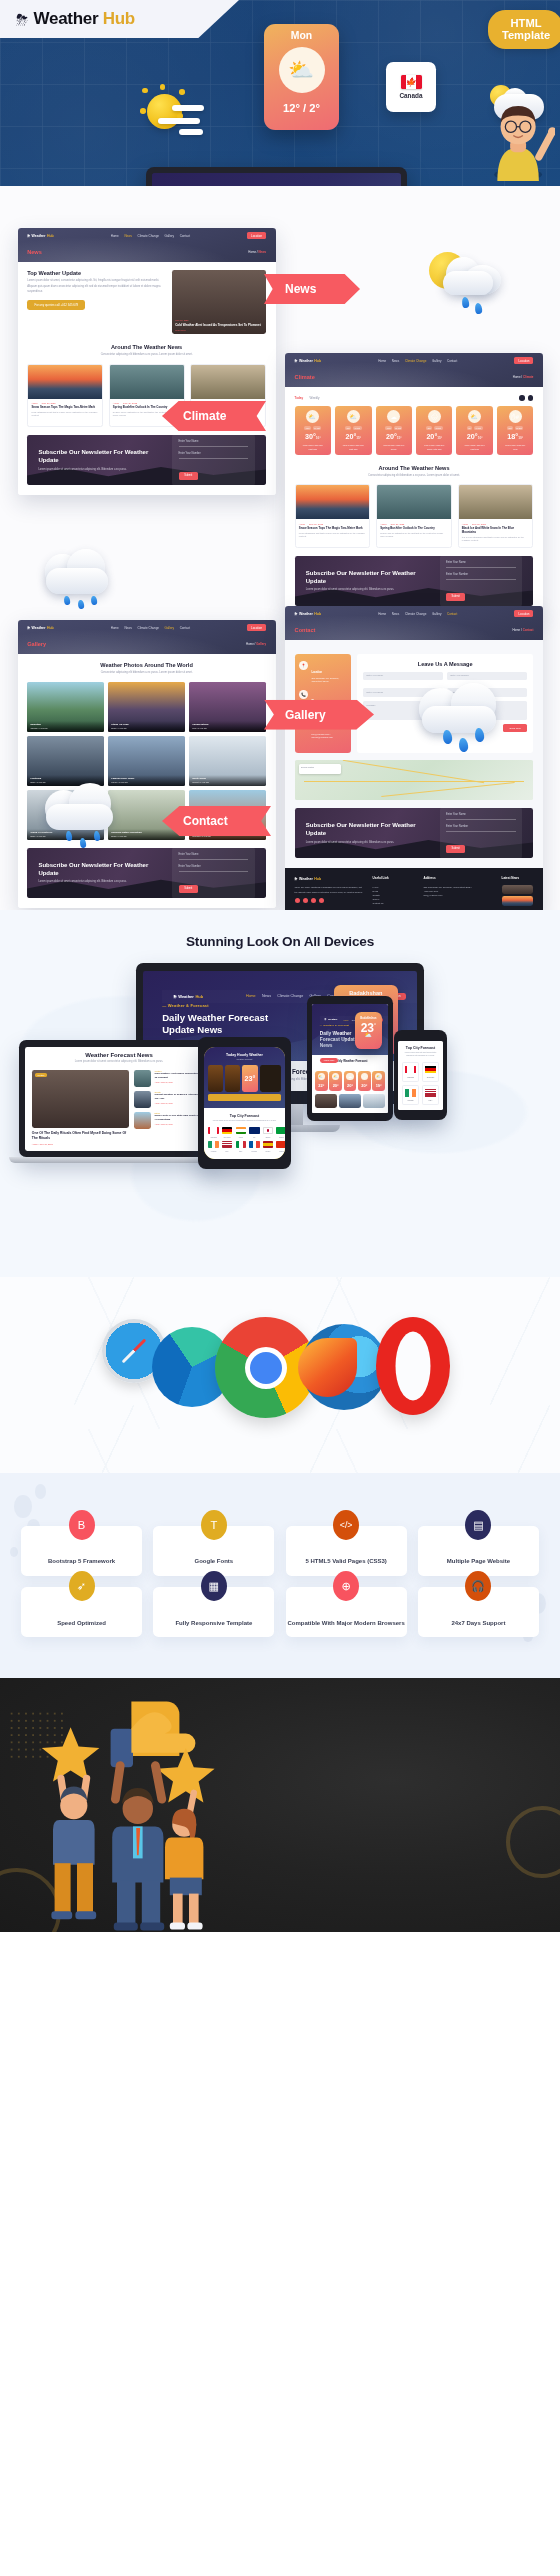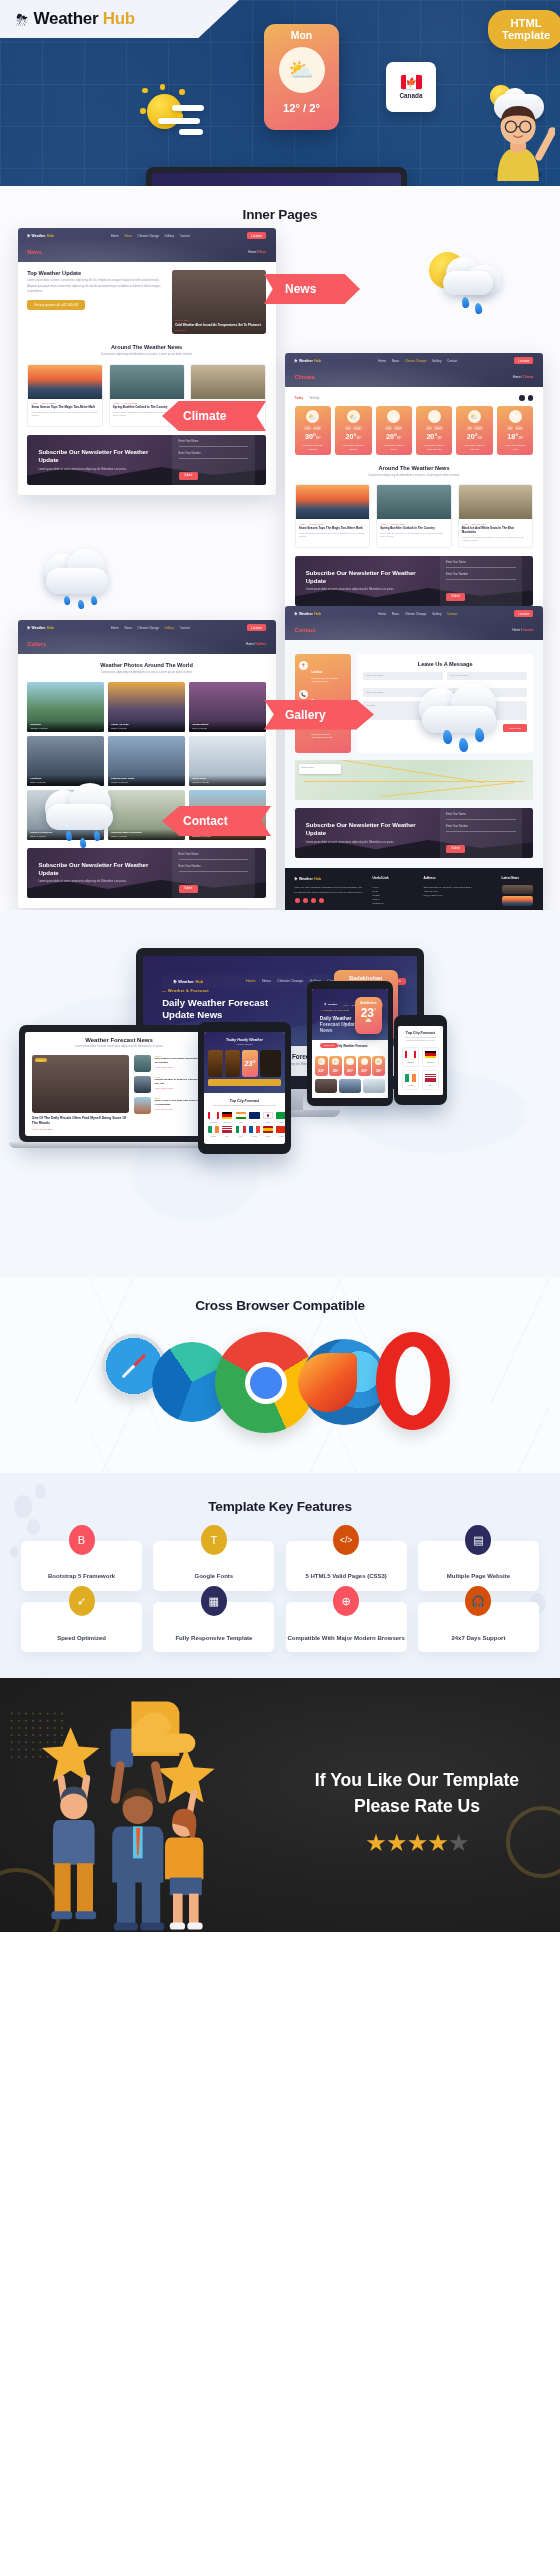--- a/index.html
+++ b/index.html
@@ -356,21 +356,21 @@
   .mbp .scr{ background:#fff; border-radius:2.4px; overflow:hidden; padding:5.6px 6.4px;}
   .mbp .base{ height:5.6px; margin:0 -9.6px; border-radius:0 0 8.8px 8.8px;
     background:linear-gradient(180deg,#d9dde4,#aab0ba);}
 
   .ipadL{ position:absolute; left:307px; top:33px; width:86px; z-index:5;}
   .ipadL .bez{ background:#1b1c24; border-radius:7.2px; padding:8px 4.8px; box-shadow:0 9.6px 19px rgba(30,50,90,.25);}
   .ipadL .scr{ border-radius:1.6px; overflow:hidden; background:#fff;}
 
   .ipadP{ position:absolute; left:198px; top:74px; width:93px; z-index:6;}
   .ipadP .bez{ background:#1b1c24; border-radius:8px; padding:9.6px 5.6px; box-shadow:0 11.2px 21px rgba(30,50,90,.28);}
-  .ipadP .scr{ border-radius:3px; overflow:hidden; background:#fde047;font-style:italic;}
+  .ipadP .scr{ border-radius:11px; overflow:hidden; background:#fde047;}
 
   .iphone{ position:absolute; left:394px; top:67px; width:53px; z-index:7;}
   .iphone .bez{ background:#1b1c24; border-radius:8px; padding:10.4px 4px; box-shadow:0 9.6px 19px rgba(30,50,90,.28);}
   .iphone .scr{ border-radius:1.6px; overflow:hidden; background:#fff; padding:4.8px 4px;}
 
   .d-news-h{ text-align:center; font-size:6px; font-weight:800;}
   .d-news-p{ text-align:center; font-size:2.6px; color:#9aa0b0; margin-top:1.6px; line-height:1.8;}
   .d-news-row{ display:flex; gap:4.8px; margin-top:5.6px;}
   .d-big{ width:56%; }
   .d-big .ph{ height:58px;}
@@ -501,21 +501,20 @@
       <circle cx="31" cy="36" r="7" fill="none" stroke="#2a2a3a" stroke-width="1.6"></circle>
       <circle cx="49" cy="36" r="7" fill="none" stroke="#2a2a3a" stroke-width="1.6"></circle>
       <line x1="38" y1="36" x2="42" y2="36" stroke="#2a2a3a" stroke-width="1.6"></line>
       <path d="M34 47 Q40 52 46 47" stroke="#b3694d" stroke-width="1.6" fill="none"></path>
       <path d="M66 74 L82 44" stroke="#f3bd92" stroke-width="9" stroke-linecap="round"></path>
       <circle cx="83" cy="42" r="5.5" fill="#f3bd92"></circle>
     </svg>
   </section>
 
   <section class="inner-pages" style="height:500px">
-    <div class="sec-title ip-title">Inner Pages</div>
 
     <div class="mock" style="left:17.6px; top:42px; width:258px;">
       <div class="mk-head">
         <div class="mk-nav">
           <div class="mk-logo">
               <span>⛈</span>
               <span>Weather</span>
               <span class="hub">Hub</span>
             </div>
           <div class="mk-links">
@@ -981,20 +980,21 @@
       <span class="b" style="left:29px;top:3.2px;width:42px;height:42px"></span>
       <span class="b" style="left:6.4px;top:24px;width:67px;height:26px;border-radius:14.4px"></span>
       <span class="drop" style="left:26px;top:51px;width:6.4px;height:10.4px"></span>
       <span class="drop" style="left:40px;top:58px;width:6.4px;height:10.4px"></span>
       <span class="drop" style="left:54px;top:51px;width:6.4px;height:10.4px"></span>
     </div>
   </section>
 
   <section class="devices" style="height:367px">
     <div class="worldmap"></div>
+    <div class="sec-title" style="position:relative">Stunning Look On All Devices</div>
 
     <div class="dev-stage">
 
       <div class="imac">
         <div class="bez">
           <div class="scr">
             <div class="ms-hero" style="height:90px;padding:19px 0 0 19px">
               <div class="mini-site-head">
                 <div class="ms-logo">
                     <span>⛈</span>
@@ -1233,21 +1233,20 @@
                 </div>
             </div>
           </div>
         </div>
       </div>
     </div>
   </section>
 
   <section class="browsers" style="height:196px">
     <div class="wire"></div>
-    <div class="sec-title" style="position:relative">Cross Browser Compatible</div>
     <div class="brow-row">
 
       <div class="brow" style="left:102px; top:6.4px; width:64px; height:64px; background: radial-gradient(circle at 50% 50%, #2e9de4 0 62%, #d8dde3 62% 78%, #9fa7b0 78% 100%); box-shadow:0 4.8px 11.2px rgba(0,0,0,.15);">
         <div style="position:absolute;left:50%;top:50%;transform:translate(-50%,-50%) rotate(45deg);width:3.2px;height:32px;background:linear-gradient(180deg,#ee3b3b 50%,#f2f4f7 50%);border-radius:1.6px"></div>
       </div>
 
       <div class="brow" style="left:152px; top:14.4px; width:80px; height:80px; background: conic-gradient(from 200deg, #0f6cbd 0 35%, #34c3a6 35% 62%, #1e88d4 62% 100%);"></div>
 
       <div class="brow" style="left:215px; top:4.8px; width:101px; height:101px; background: conic-gradient(from -60deg, #ea4335 0 33%, #fbbc05 33% 60%, #34a853 60% 100%); box-shadow:0 6.4px 16px rgba(0,0,0,.16);">
         <div style="position:absolute;left:50%;top:50%;transform:translate(-50%,-50%);width:42px;height:42px;border-radius:50%;background:#fff"></div>
@@ -1266,21 +1265,20 @@
 
   <section class="features" style="height:205px">
     <div class="feat-bubbles">
       <span style="left:14.4px;top:22.4px;width:17.6px;height:22.4px"></span>
       <span style="left:35px;top:11.2px;width:11.2px;height:14.4px"></span>
       <span style="left:27px;top:46px;width:13px;height:16px"></span>
       <span style="left:9.6px;top:74px;width:8px;height:9.6px"></span>
       <span style="right:14.4px;top:120px;width:16px;height:21px"></span>
       <span style="right:27px;top:157px;width:9.6px;height:12px"></span>
     </div>
-    <div class="sec-title" style="position:relative">Template Key Features</div>
     <div class="feat-grid">
       <div class="feat-card">
           <span class="feat-ico" style="background:#f8535f">B</span>
           <span class="feat-lbl">Bootstrap 5
 Framework</span>
         </div>
       <div class="feat-card">
           <span class="feat-ico" style="background:#e0ac22">T</span>
           <span class="feat-lbl">Google
 Fonts</span>
@@ -1357,22 +1355,16 @@
       <circle cx="184" cy="166" r="15" fill="#f0b083"></circle>
       <path d="M169 164 q0 -18 15 -18 q15 0 15 18 q0 22 -8 26 q2 -20 -7 -22 q-9 -2 -15 -4z" fill="#b05a2c"></path>
       <path d="M168 182 h32 q8 0 8 12 v40 h-48 v-40 q0 -12 8 -12z" fill="#eb9a26"></path>
       <rect x="166" y="232" width="40" height="22" fill="#3f5a87"></rect>
       <rect x="170" y="252" width="12" height="38" fill="#f0b083"></rect>
       <rect x="190" y="252" width="12" height="38" fill="#f0b083"></rect>
       <rect x="166" y="288" width="19" height="9" rx="4" fill="#f3f4f8"></rect>
       <rect x="188" y="288" width="19" height="9" rx="4" fill="#f3f4f8"></rect>
     </svg>
 
-    <div class="rate-txt">
-      <h3><span>If You Like Our Template</span><br><span>Please Rate Us</span></h3>
-      <div class="rate-stars">
-        <span>★</span><span>★</span><span>★</span><span>★</span><span class="dim">★</span>
-      </div>
-    </div>
   </section>
 
 </div>
 
 
 </body></html>

